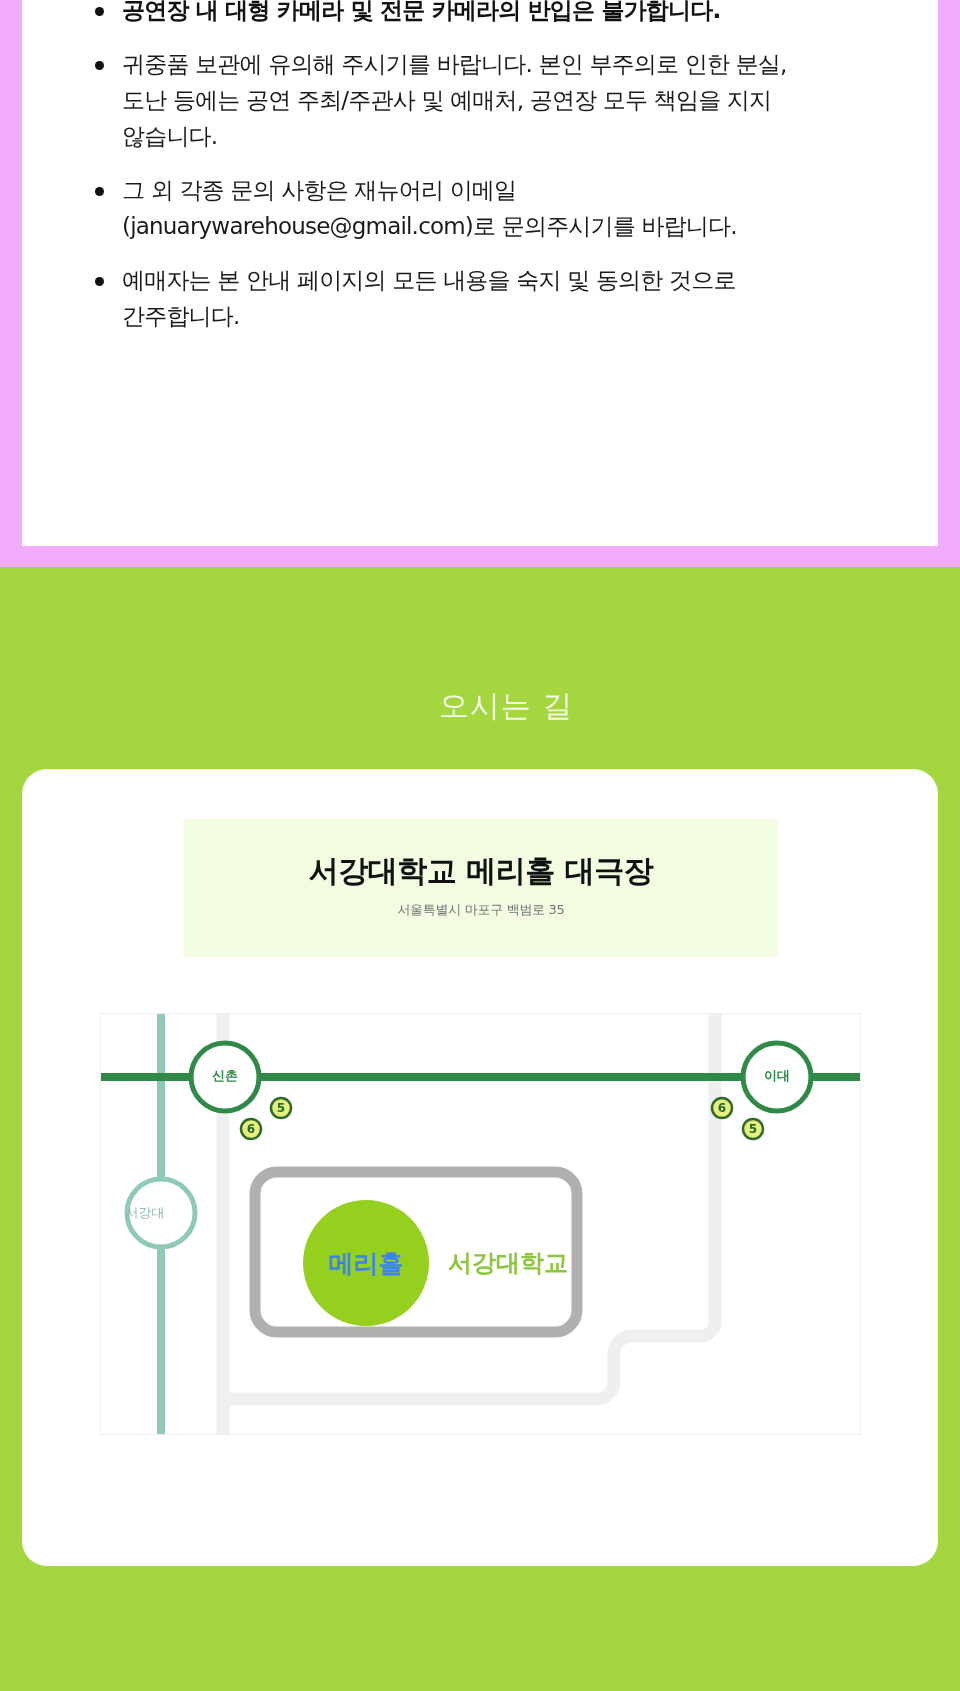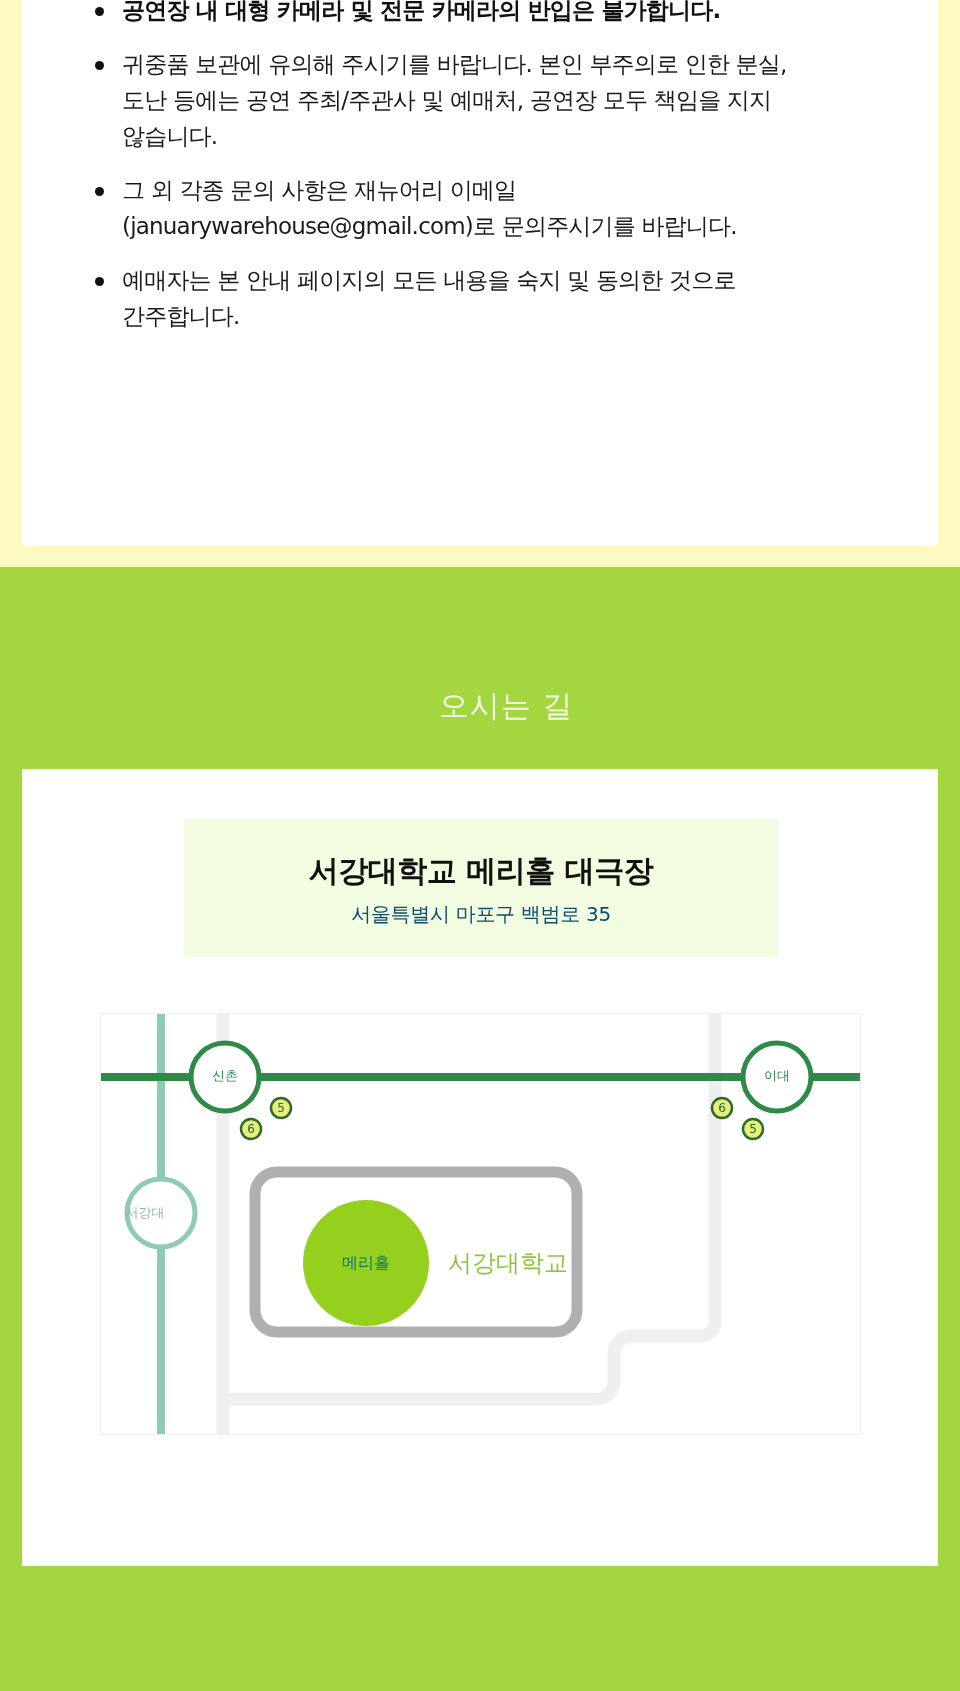--- a/index.html
+++ b/index.html
@@ -4,21 +4,21 @@
   <style>
     html, body { margin: 0; padding: 0; }
     body {
       width: 960px; height: 1691px; overflow: hidden;
       font-family: "DejaVu Sans", "Liberation Sans", sans-serif;
       background: #a3d63f;
       position: relative;
     }
     .purple-section {
       position: absolute; left: 0; top: 0; width: 960px; height: 567px;
-      background: #fef9c3;
+      background: #f0abfc;
     }
     .notice-card {
       position: absolute; left: 22px; top: 0; width: 916px; height: 546px;
       background: #ffffff;
     }
     .notice-list {
       list-style: none; margin: 0; padding: 0;
       position: absolute; left: 0; top: -8px; width: 916px;
     }
     .notice-item {
@@ -37,45 +37,46 @@
       position: absolute; left: 0; top: 567px; width: 960px; height: 1122px;
       background: #a3d63f;
     }
     .section-title {
       position: absolute; left: 0; top: 686px; width: 960px; text-align: center;
       font-size: 30px; color: #f6fbe6; letter-spacing: 1px; padding-left: 26px;
     }
     .map-card {
       position: absolute; left: 22px; top: 769px; width: 916px; height: 797px;
       background: #ffffff;
+      border-radius: 25px;
     }
     .venue-box {
       position: absolute; left: 162px; top: 50px; width: 594px; height: 138px;
       background: #f1fce0; text-align: center;
     }
     .venue-name {
       position: absolute; left: 0; top: 32px; width: 100%;
       font-size: 30px; font-weight: bold; color: #111; letter-spacing: -0.5px;
     }
     .venue-address {
       position: absolute; left: 0; top: 82px; width: 100%;
-      font-size: 20px; color: #0c4a6e; letter-spacing: -0.3px;
+      font-size: 13px; color: #737373; letter-spacing: -0.3px;
     }
     .map {
       position: absolute; left: 78px; top: 244px; width: 759px; height: 420px;
       border: 1px solid #eeeeee; background: #fff;
     }
     .map svg { position: absolute; left: 0; top: 0; }
     .map-label {
       position: absolute; transform: translate(-50%, -50%);
-      white-space: nowrap; font-weight: normal;
+      white-space: nowrap; font-weight: bold;
     }
     .lbl-station { font-size: 13px; color: #2f8a47; }
     .lbl-sogang { font-size: 13px; color: #8ab8a8; font-weight: normal; }
-    .lbl-meri { font-size: 16px; color: #0f766e; }
+    .lbl-meri { font-size: 25px; color: #3b82f6; }
     .lbl-univ { font-size: 24px; color: #8cc63f; margin-left: 15px; }
     .lbl-exit { font-size: 12px; color: #1f6b33; }
   </style>
 </head>
 <body>
 
 <div class="purple-section">
   <div class="notice-card">
     <ul class="notice-list">
       <li class="notice-item bold">

